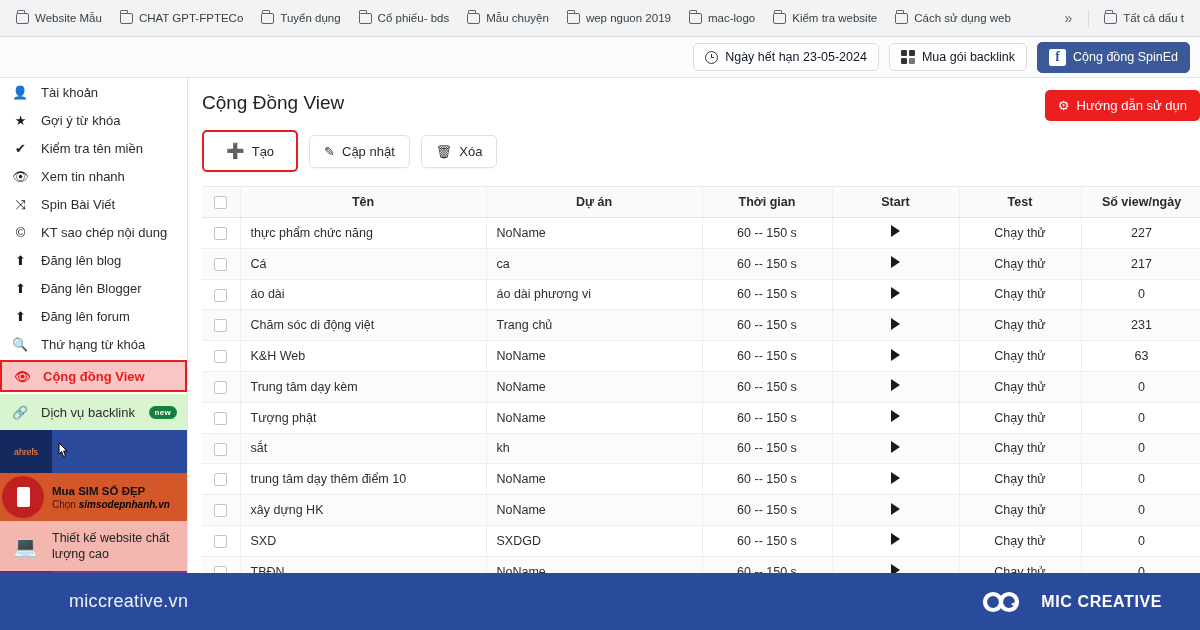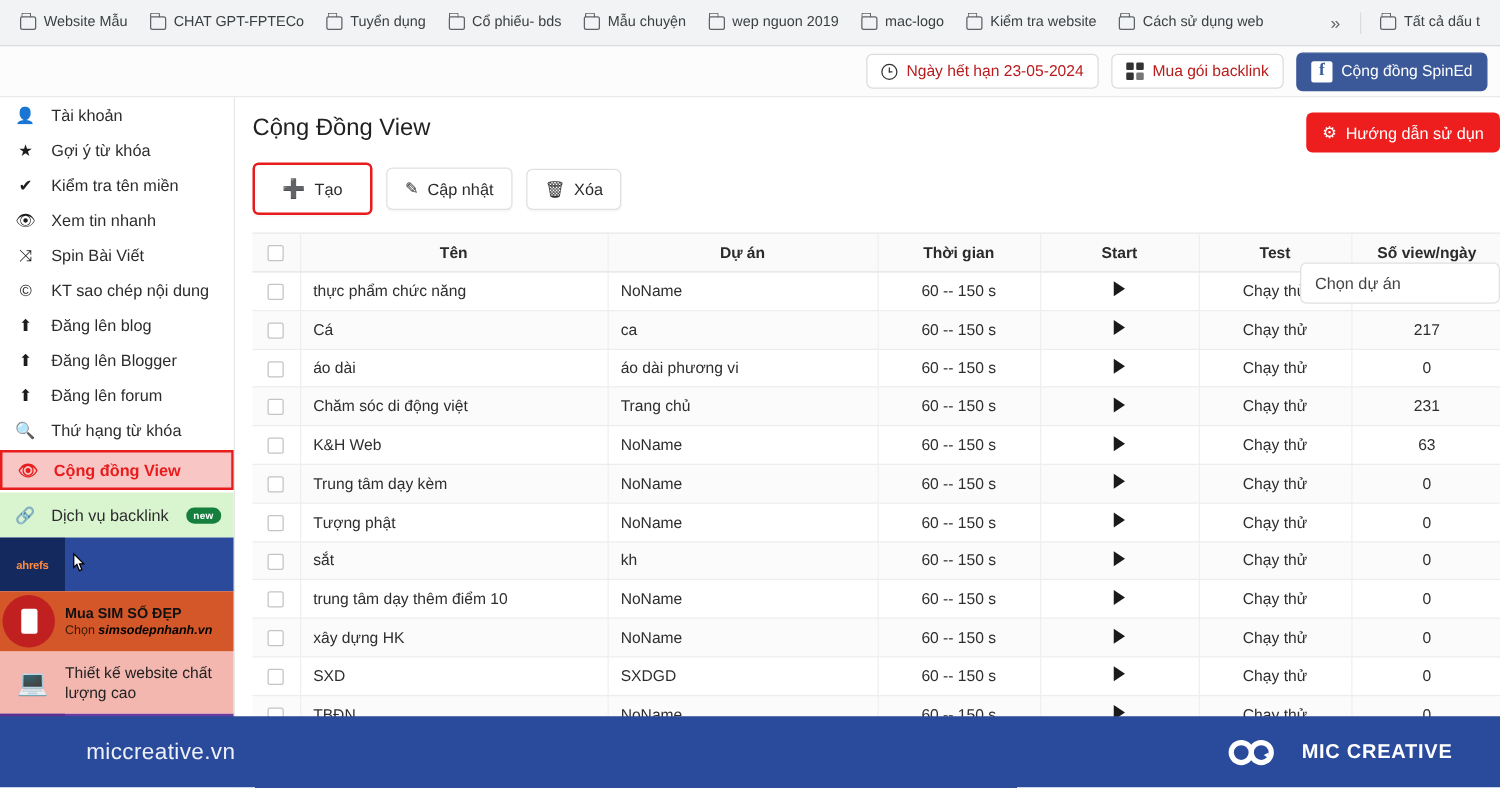--- a/index.html
+++ b/index.html
@@ -73,21 +73,21 @@
     color: #9a9a9a;
   }
   .hdr-right { margin-left: auto; display: flex; align-items: center; gap: 10px; }
   .hdr-btn {
     display: flex; align-items: center; gap: 7px;
     border: 1px solid #dcdcdc;
     background: #fff;
     border-radius: 5px;
     padding: 6px 11px;
     font-size: 12.5px;
-    color: #b91c1c;
+    color: #0f172a;
     cursor: pointer;
     white-space: nowrap;
   }
   .hdr-btn.fb {
     background: #3b5998;
     border-color: #3b5998;
     color: #fff;
   }
   .fb-badge {
     width: 17px; height: 17px; background: #fff; color: #3b5998;
@@ -173,21 +173,21 @@
     display: flex; align-items: center;
     height: 43px;
     overflow: hidden;
     font-size: 12px;
     cursor: pointer;
   }
   .ad-thumb { width: 52px; flex: 0 0 52px; height: 43px; display:flex; align-items:center; justify-content:center; }
   .ad1 { background: #2b4a9b; color: #fff; }
   .ad1 .ad-thumb { background: #142a5e; }
   .ad1 .ahrefs {
-    color: #ff8c42; font-size: 9px; font-weight: bold; letter-spacing: -.2px;
+    color: #ff8c42; font-size: 9px; font-weight: normal; letter-spacing: -.2px;
   }
   .ad2 { background: #d4572a; color: #1f1f1f; height: 48px; flex-direction: column; align-items:flex-start; justify-content:center; position:relative; padding-left:52px;}
   .ad2 .ad-circle {
     position:absolute; left: 2px; top: 3px;
     width: 42px; height: 42px; border-radius: 50%;
     background: #c02020;
     display:flex; align-items:center; justify-content:center;
   }
   .ad2 .sim-card { width: 13px; height: 20px; background:#fff; border-radius:2px; }
   .ad2-l1 { font-size: 11.5px; font-weight: bold; color:#111; }
@@ -497,23 +497,20 @@
             <span>Xóa</span>
           </div>
         </div>
       </div>
 
       <div class="guide-btn">
         <span>⚙</span>
         <span>Hướng dẫn sử dụn</span>
       </div>
 
-      <div class="select-proj">
-        <span>Chọn dự án</span>
-      </div>
 
       <div class="tbl-wrap">
         <table>
           <thead>
             <tr>
               <th class="c-chk">
                 <span class="chk"></span>
               </th>
               <th class="c-name">Tên</th>
               <th class="c-proj">Dự án</th>

